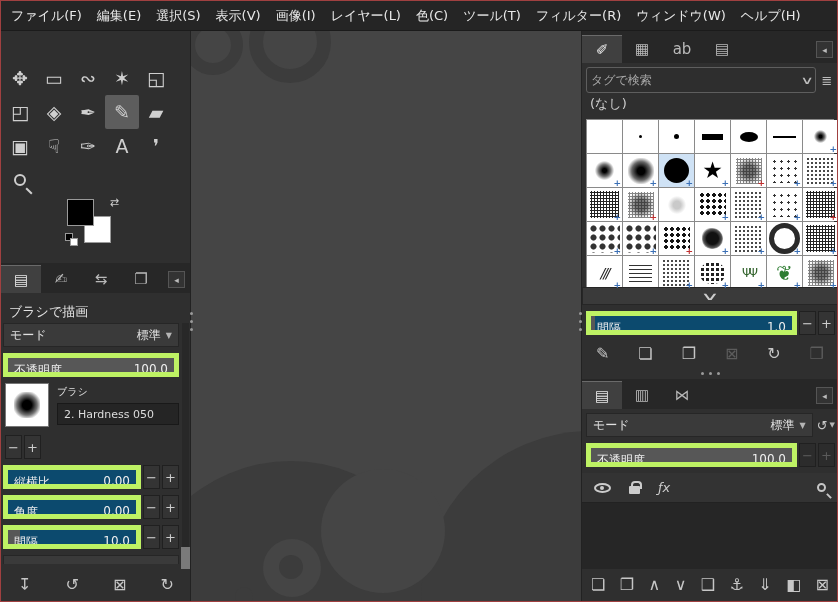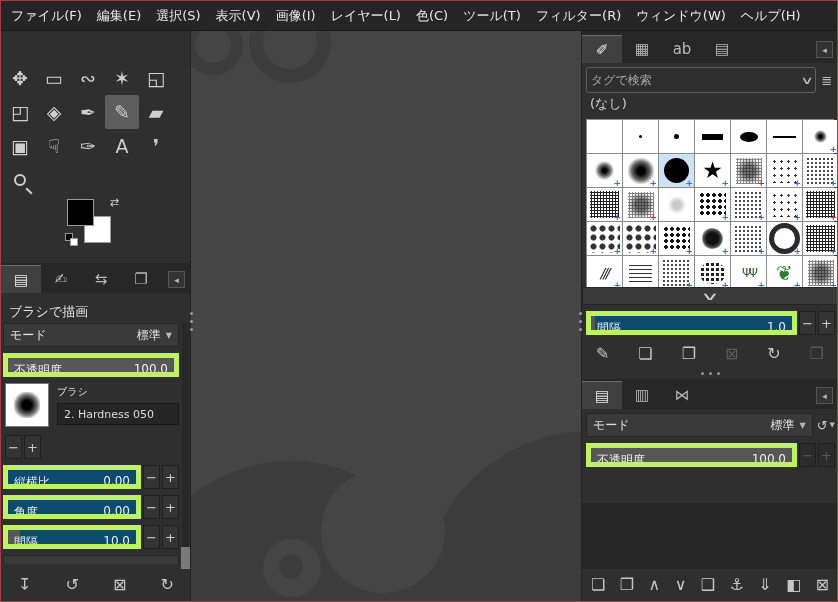--- a/index.html
+++ b/index.html
@@ -540,20 +540,26 @@
           <div class="strack">
             <div class="sfill" style="width: 100%;"></div>
             <span class="slabel">不透明度</span>
             <span class="svalue">100.0</span>
           </div>
           <div class="spin disabled">−</div>
           <div class="spin disabled">+</div>
         </div>
       </div>
 
+    <div class="ly-props">
+      <span class="eye"></span>
+      <span class="lock"></span>
+      <span class="fx-label">ƒx</span>
+      <span class="mag ly-search"></span>
+    </div>
 
     <div class="ly-list"></div>
 
     <div class="layers-footer">
         <span class="icon-btn">❏</span>
         <span class="icon-btn">❐</span>
         <span class="icon-btn">∧</span>
         <span class="icon-btn">∨</span>
         <span class="icon-btn">❑</span>
         <span class="icon-btn">⚓</span>

